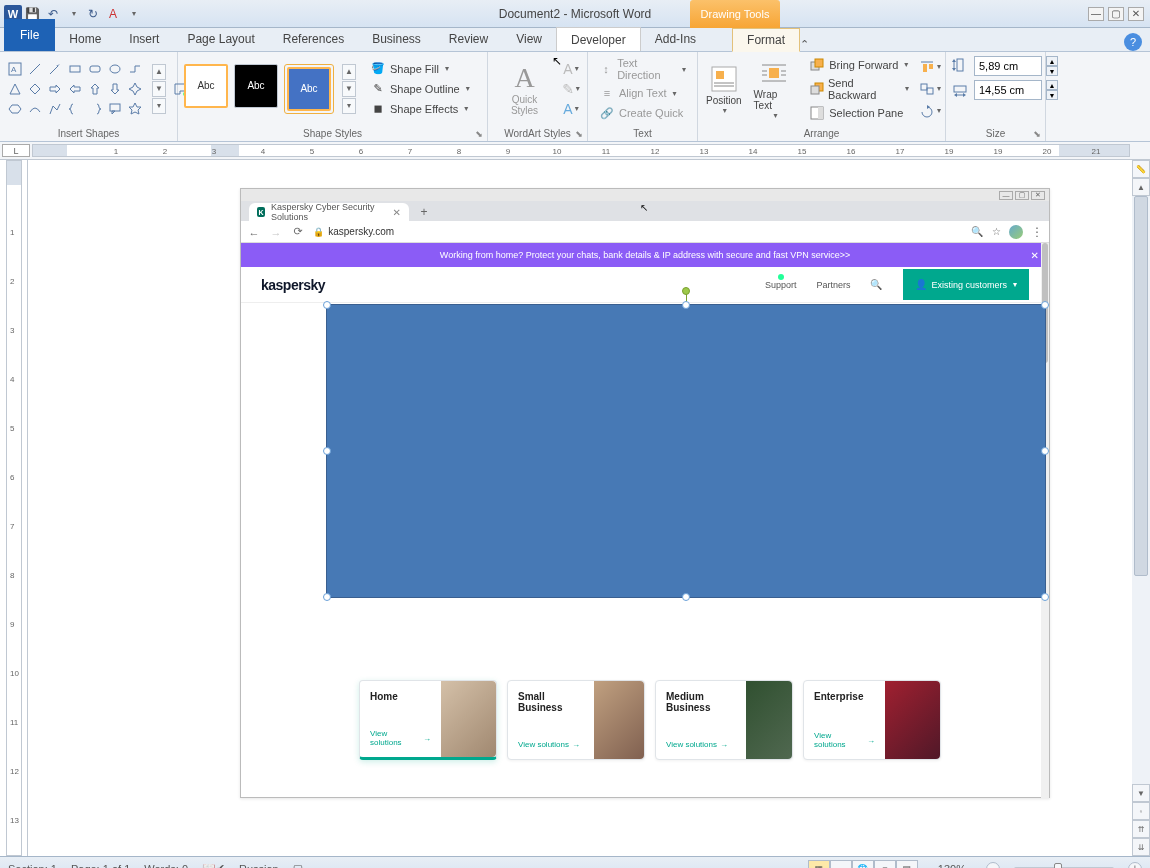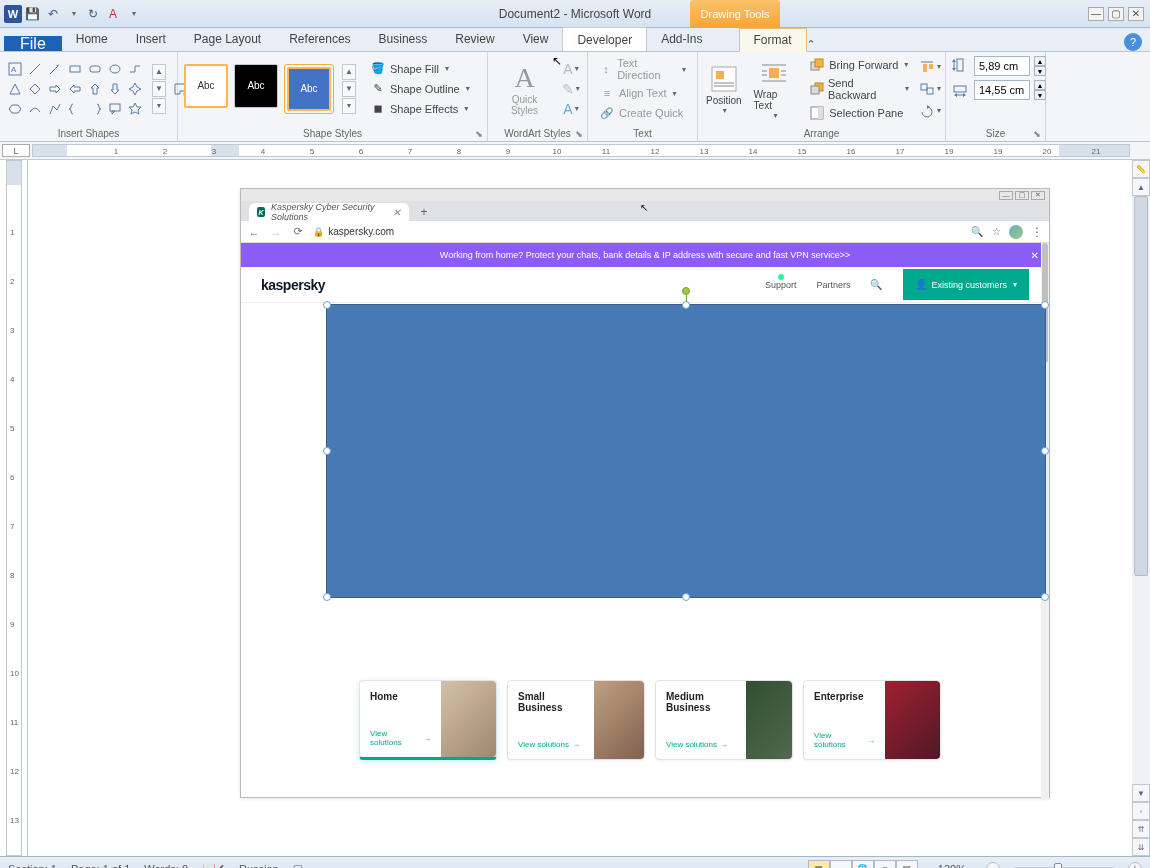--- a/index.html
+++ b/index.html
@@ -12,21 +12,21 @@
 .word-icon { width: 18px; height: 18px; background: #2b579a; color: #fff; display: flex; align-items: center; justify-content: center; font-weight: bold; font-size: 11px; border-radius: 2px; }
 .title-text { position: absolute; left: 50%; transform: translateX(-50%); color: #444; font-size: 12px; }
 .win-controls { margin-left: auto; display: flex; gap: 4px; padding-right: 6px; }
 .win-btn { width: 16px; height: 14px; display: flex; align-items: center; justify-content: center; color: #555; font-size: 10px; border: 1px solid #aaa; background: #f4f4f4; }
 
 
 .context-tab { position: absolute; left: 690px; top: 0; width: 90px; height: 28px; background: linear-gradient(#fbc16a, #f7a535); color: #fff; display: flex; align-items: center; justify-content: center; font-size: 11px; border-radius: 3px 3px 0 0; }
 
 
 .ribbon-tabs { height: 24px; background: #e8eef5; display: flex; align-items: flex-end; border-bottom: 1px solid #b5c4d6; padding-left: 4px; position: relative; }
-.file-tab { background: #1e62b5; color: #fff; padding: 4px 16px; font-size: 16px; height: 15px; display: flex; align-items: center; }
+.file-tab { background: #1e62b5; color: #fff; padding: 4px 16px; font-size: 12px; height: 32px; display: flex; align-items: center; }
 .tab { padding: 4px 14px; font-size: 12px; color: #444; height: 24px; display: flex; align-items: center; cursor: pointer; }
 .tab.highlight { background: #fff; border: 1px solid #ccc; border-bottom: none; border-top: 1px solid #ccc; margin-top: 36px; }
 .tab.active { background: #fbf7ed; border: 1px solid #e3c17a; border-bottom: 1px solid #fbf7ed; color: #444; position: relative; top: 1px; }
 .help-icon { margin-left: auto; width: 18px; height: 18px; background: #4a8ee0; border-radius: 50%; color: #fff; display: flex; align-items: center; justify-content: center; font-size: 11px; margin-right: 8px; }
 .min-ribbon { width: 14px; height: 14px; color: #555; margin-right: 4px; display: flex; align-items: center; }
 
 
 .ribbon { height: 90px; background: #f3f5f8; border-bottom: 1px solid #b5c4d6; display: flex; }
 .group { border-right: 1px solid #d0d7e0; display: flex; flex-direction: column; }
 .group-content { flex: 1; display: flex; align-items: center; padding: 4px 6px; gap: 4px; }
@@ -65,21 +65,21 @@
 
 .arr-big { display: flex; flex-direction: column; align-items: center; padding: 0 4px; font-size: 10px; color: #444; }
 .arr-big-icon { width: 32px; height: 32px; display: flex; align-items: center; justify-content: center; }
 .arr-cmds { display: flex; flex-direction: column; gap: 2px; font-size: 11px; color: #444; margin-left: 4px; }
 .align-col { display: flex; flex-direction: column; gap: 2px; margin-left: 4px; }
 .align-btn { width: 22px; height: 20px; display: flex; align-items: center; justify-content: center; }
 
 
 .size-row { display: flex; align-items: center; gap: 4px; }
 .size-icon { width: 18px; height: 18px; }
-.size-input { width: 56px; height: 20px; border: 1px solid #a5b6c9; font-size: 11px; padding: 0 4px; background: #fff; }
+.size-input { width: 68px; height: 20px; border: 1px solid #a5b6c9; font-size: 11px; padding: 0 4px; background: #fff; }
 .spinner { display: flex; flex-direction: column; }
 .spin-btn { width: 12px; height: 10px; border: 1px solid #a5b6c9; background: #eef2f7; font-size: 7px; display: flex; align-items: center; justify-content: center; }
 
 
 .ruler-area { height: 18px; background: #f3f5f8; border-bottom: 1px solid #c0c8d2; display: flex; }
 .ruler-corner { width: 28px; border-right: 1px solid #c0c8d2; display: flex; align-items: center; justify-content: center; font-size: 9px; color: #666; background: #fff; border: 1px solid #aaa; margin: 2px; }
 .h-ruler { flex: 1; background: #fff; display: flex; align-items: center; font-size: 8px; color: #666; position: relative; border: 1px solid #c0c8d2; margin: 2px 20px 2px 0; overflow: hidden; }
 .ruler-inactive { background: #d8e0ea; height: 100%; position: absolute; }
 .ruler-tick { position: absolute; bottom: 0; text-align: center; width: 20px; font-size: 8px; }
 
@@ -95,21 +95,21 @@
 .scroll-thumb { position: absolute; left: 2px; right: 2px; top: 0; height: 380px; background: #d0d8e2; border: 1px solid #b0bccb; border-radius: 2px; }
 
 .page-canvas { flex: 1; background: #fff; position: relative; overflow: hidden; }
 .page { position: absolute; left: 32px; top: 0; width: 1040px; height: 800px; background: #fff; }
 
 
 .browser { position: absolute; left: 180px; top: 28px; width: 810px; height: 610px; border: 1px solid #bbb; background: #fff; box-shadow: 0 1px 3px rgba(0,0,0,0.1); }
 .br-titlebar { height: 12px; background: #e8e8e8; display: flex; justify-content: flex-end; align-items: center; padding-right: 4px; gap: 2px; }
 .br-tb-btn { width: 14px; height: 9px; border: 1px solid #aaa; font-size: 7px; display: flex; align-items: center; justify-content: center; color: #666; }
 .br-tabs { height: 20px; background: #dfe1e5; display: flex; align-items: flex-end; padding-left: 8px; }
-.br-tab { background: #fff; height: 18px; border-radius: 6px 6px 0 0; display: flex; align-items: center; padding: 0 8px; font-size: 9px; color: #555; gap: 6px; width: 160px; font-style: italic; }
+.br-tab { background: #fff; height: 18px; border-radius: 6px 6px 0 0; display: flex; align-items: center; padding: 0 8px; font-size: 9px; color: #555; gap: 6px; width: 160px; }
 .br-tab-fav { width: 10px; height: 10px; background: #006d5b; color: #fff; display: flex; align-items: center; justify-content: center; font-size: 7px; border-radius: 2px; font-weight: bold; }
 .br-tab-close { font-size: 10px; color: #888; margin-left: auto; }
 .br-newtab { width: 18px; height: 18px; display: flex; align-items: center; justify-content: center; color: #666; font-size: 12px; margin-left: 6px; }
 .br-addr { height: 22px; background: #fff; display: flex; align-items: center; padding: 0 6px; gap: 8px; border-bottom: 1px solid #ddd; }
 .br-nav-btn { width: 14px; height: 14px; display: flex; align-items: center; justify-content: center; color: #666; font-size: 11px; }
 .br-url { flex: 1; font-size: 10px; color: #333; display: flex; align-items: center; gap: 4px; }
 .br-lock { font-size: 9px; color: #666; }
 .br-actions { display: flex; gap: 8px; align-items: center; }
 .br-avatar { width: 14px; height: 14px; border-radius: 50%; background: linear-gradient(135deg, #6ac, #9c7); }
 

